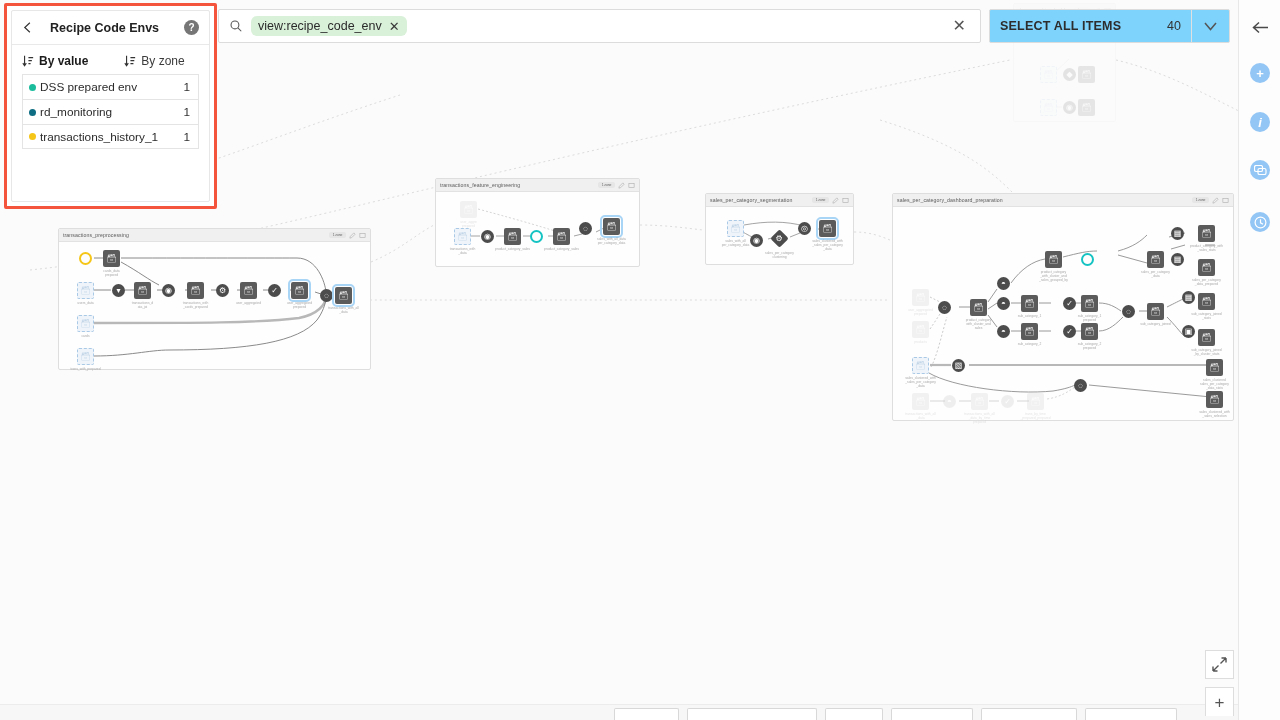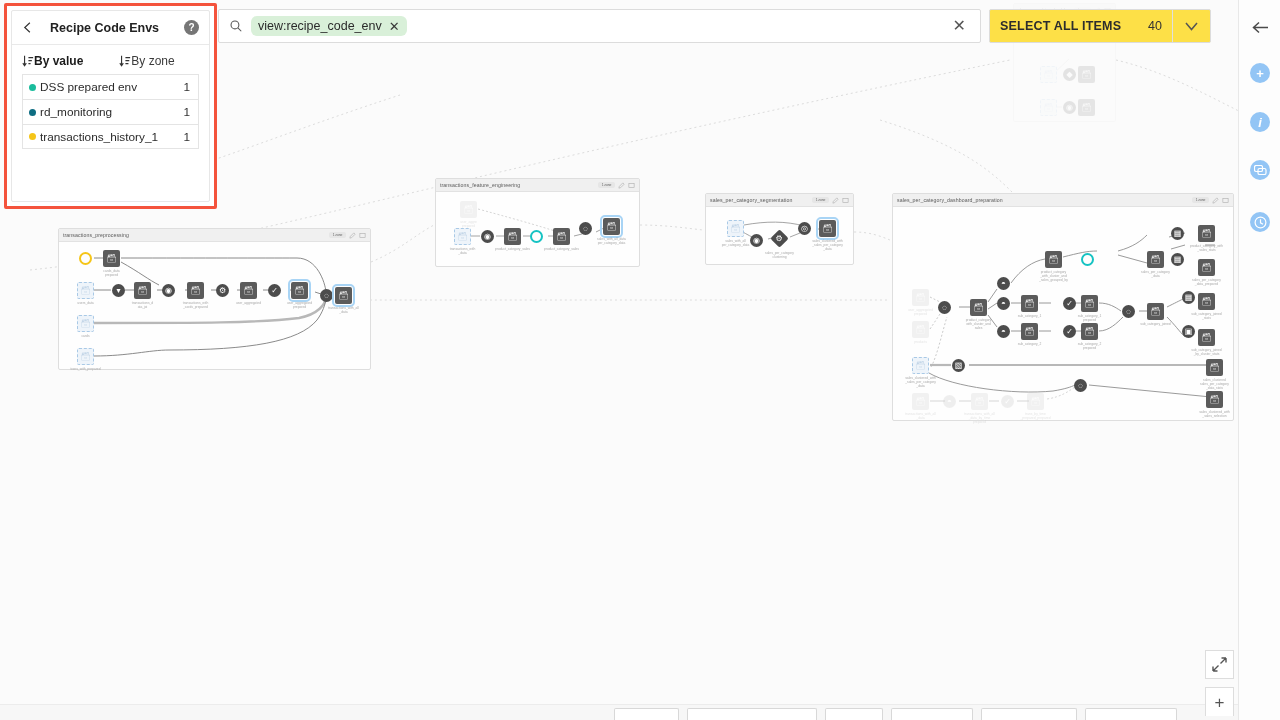--- a/index.html
+++ b/index.html
@@ -96,22 +96,22 @@
     padding: 3px 7px; font-size: 12.5px; color: #2b2b2b;
   }
   .chip .x { cursor: pointer; font-size: 13px; color: #3a3a3a; line-height: 1; }
   #searchbar .clearall {
     margin-left: auto; font-size: 16px; color: #555; line-height: 1;
     padding: 0 4px; cursor: pointer;
   }
 
   
   #selbox {
-    position: absolute; left: 989px; top: 9px; width: 222px; height: 34px;
-    background: #fde047; border: 1px solid #dcdcdc; border-radius: 2px;
+    position: absolute; left: 989px; top: 9px; width: 241px; height: 34px;
+    background: #7dd3fc; border: 1px solid #dcdcdc; border-radius: 2px;
     display: flex; align-items: center; z-index: 40;
   }
   #selbox .lbl {
     font-size: 12.5px; font-weight: bold; color: #2d2d2d;
     letter-spacing: .2px; padding-left: 10px; flex: 1;
   }
   #selbox .cnt { font-size: 12.5px; color: #333; padding-right: 10px; }
   #selbox .drop {
     width: 38px; height: 100%; border-left: 1px solid #e0e0e0;
     display: flex; align-items: center; justify-content: center; cursor: pointer;
@@ -134,21 +134,21 @@
   }
   #facet-head .back { width: 11px; height: 11px; cursor: pointer; }
   #facet-head .ttl { font-size: 12.5px; font-weight: bold; color: #222; flex: 1; }
   .help-dot {
     width: 15px; height: 15px; border-radius: 50%; background: #767676;
     color: #fff; font-size: 10px; font-weight: bold;
     display: flex; align-items: center; justify-content: center; cursor: pointer;
   }
   #sorts { display: flex; align-items: center; padding: 9px 10px 6px; gap: 36px; }
   .sortbtn {
-    display: flex; align-items: center; 
+    display: flex; align-items: center; gap: 5px;
     font-size: 12px; color: #3b3b3b; cursor: pointer;
   }
   .sortbtn.active { font-weight: bold; color: #1b1b1b; }
   .sortbtn svg { width: 12px; height: 12px; flex: none; }
   #facet-list { padding: 0 10px; }
   .facet-row {
     display: flex; align-items: center;
     height: 25px; border: 1px solid #e4e4e4; border-bottom: none;
     padding: 0 8px 0 6px; background: #fff; cursor: pointer;
   }

